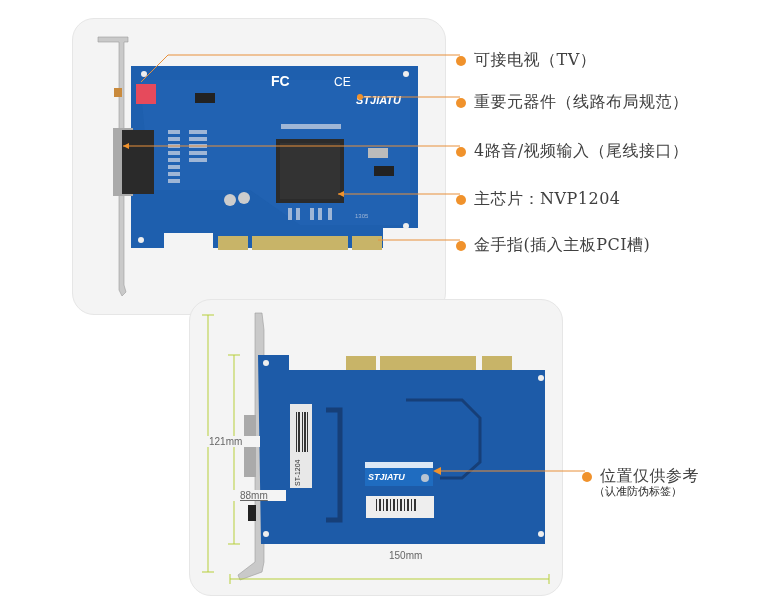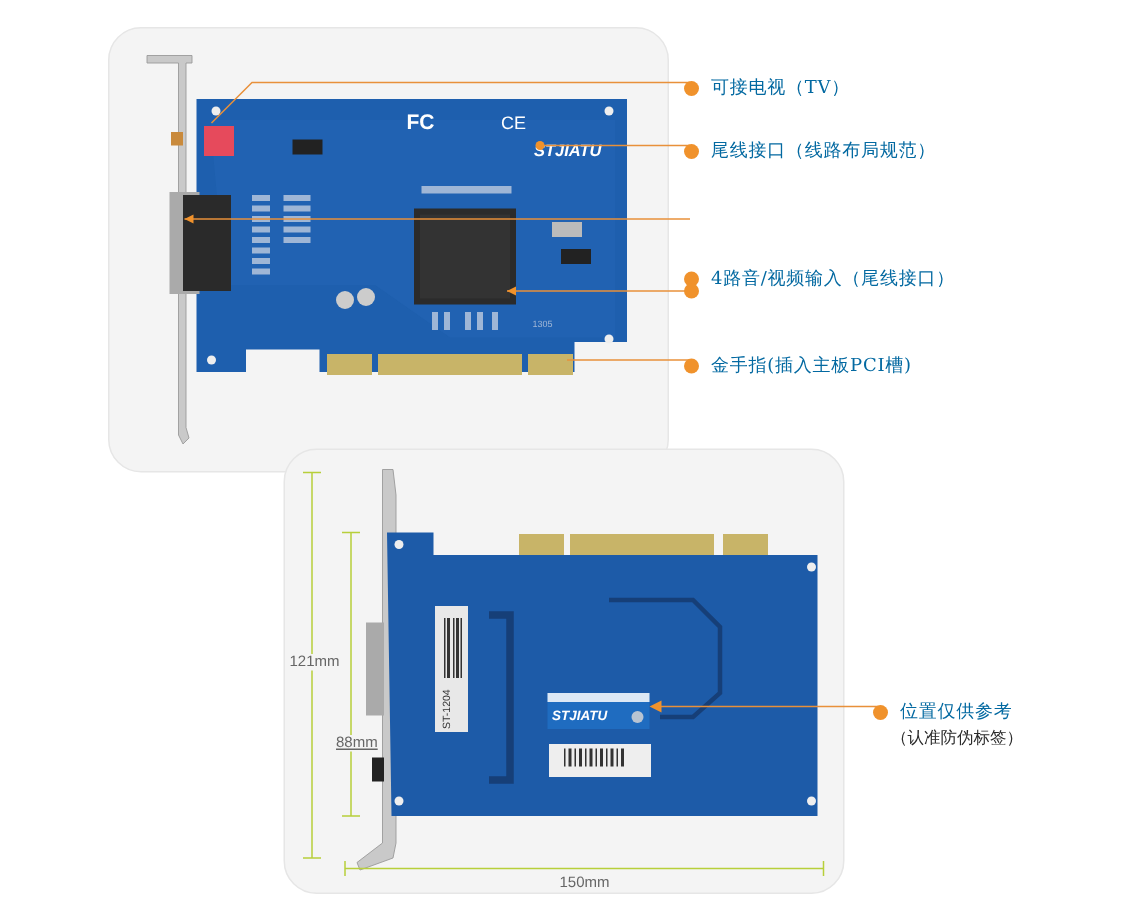--- a/index.html
+++ b/index.html
@@ -1,22 +1,22 @@
 <!DOCTYPE html>
 <html><head>
 <meta charset="utf-8">
 <style>
   html,body{margin:0;padding:0;background:#fff;}
   body{width:763px;height:613px;position:relative;overflow:hidden;font-family:"DejaVu Serif","Liberation Serif",serif;}
   .panel{position:absolute;background:#f4f4f4;border:1px solid #e6e6e6;border-radius:22px;}
   .callout{position:absolute;display:flex;align-items:center;}
   .dot{width:10px;height:10px;border-radius:50%;background:#f0922c;flex:none;}
-  .clabel{font-size:12px;color:#0369a1;margin-left:8px;white-space:nowrap;letter-spacing:0.5px;}
+  .clabel{font-size:16px;color:#404040;margin-left:8px;white-space:nowrap;letter-spacing:0.5px;}
   .csub{position:absolute;font-size:11px;color:#2a2a2a;white-space:nowrap;}
-  .dim{position:absolute;font-family:"Liberation Sans",sans-serif;font-size:10px;color:#666;background:#f4f4f4;padding:0 2px;}
+  .dim{position:absolute;font-family:"Liberation Sans",sans-serif;font-size:10px;color:#666;background:#f4f4f4;padding:0 18px;}
   svg{position:absolute;left:0;top:0;}
 </style>
 </head>
 <body>
 
 <div class="panel" style="left:72px;top:18px;width:372px;height:295px;"></div>
 
 <div class="panel" style="left:189px;top:299px;width:372px;height:295px;"></div>
 
 <svg width="763" height="613">
@@ -149,36 +149,37 @@
     <line x1="228" y1="355" x2="240" y2="355"></line>
     <line x1="228" y1="544" x2="240" y2="544"></line>
     <line x1="230" y1="579" x2="549" y2="579"></line>
     <line x1="230" y1="574" x2="230" y2="584"></line>
     <line x1="549" y1="574" x2="549" y2="584"></line>
   </g>
 </svg>
 
 <div class="dim" style="left:191px;top:436px;">121mm</div>
 <div class="dim" style="left:222px;top:490px;text-decoration:underline;">88mm</div>
-<div class="dim" style="left:371px;top:583px;">150mm</div>
+<div class="dim" style="left:371px;top:550px;">150mm</div>
 
 <div class="callout" style="left:456px;top:50px;">
   <span class="dot"></span>
   <span class="clabel">可接电视（TV）</span>
 </div>
 <div class="callout" style="left:456px;top:92px;">
   <span class="dot"></span>
-  <span class="clabel">尾线接口（线路布局规范）</span>
+  <span class="clabel">重要元器件（线路布局规范）</span>
 </div>
-<div class="callout" style="left:456px;top:141px;margin-top:36px;">
+<div class="callout" style="left:456px;top:141px;">
   <span class="dot"></span>
   <span class="clabel">4路音/视频输入（尾线接口）</span>
 </div>
 <div class="callout" style="left:456px;top:189px;">
   <span class="dot"></span>
+  <span class="clabel">主芯片：NVP1204</span>
 </div>
 <div class="callout" style="left:456px;top:235px;">
   <span class="dot"></span>
   <span class="clabel">金手指(插入主板PCI槽)</span>
 </div>
 
 <div class="callout" style="left:582px;top:466px;">
   <span class="dot"></span>
   <span class="clabel">位置仅供参考</span>
 </div>

